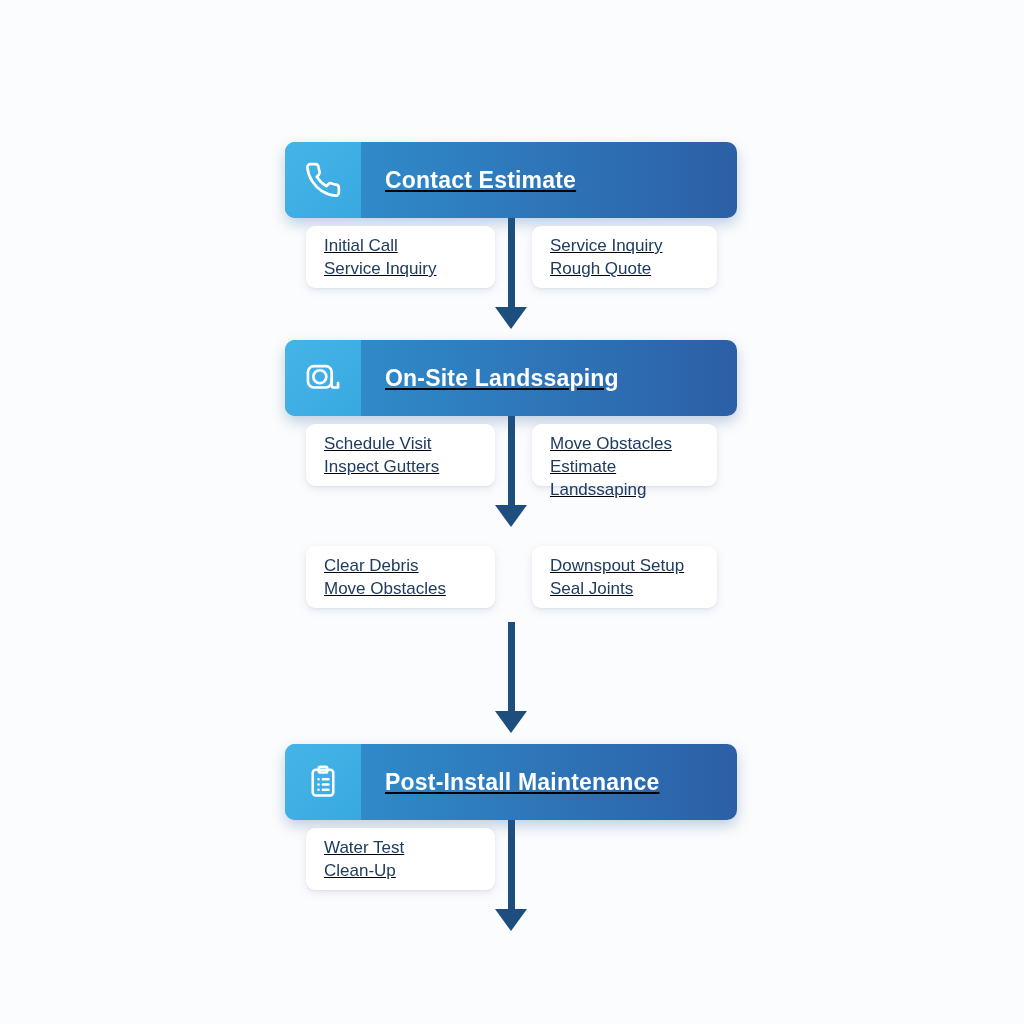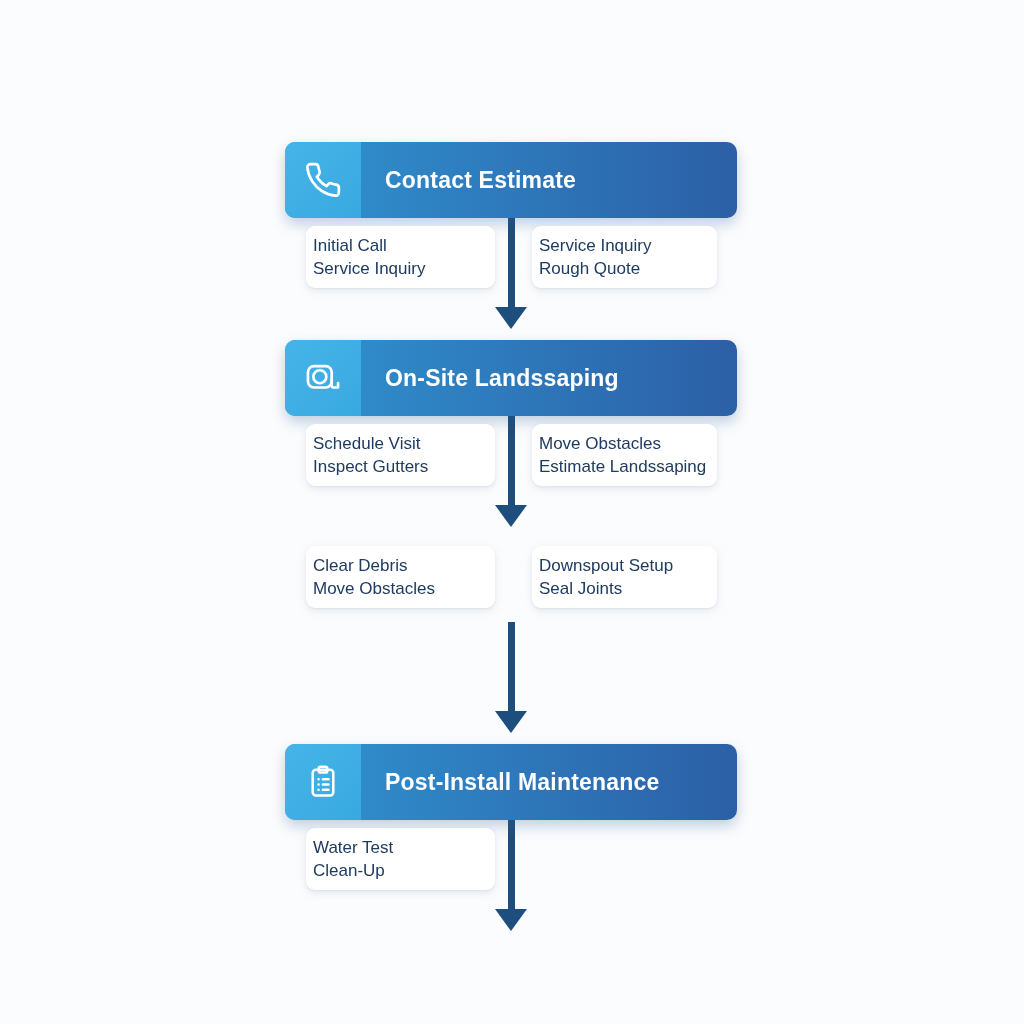--- a/index.html
+++ b/index.html
@@ -20,20 +20,21 @@
   }
   .canvas{
     position:relative;
     width:1024px;height:1024px;
     background:var(--bg);
   }
   .flow{
     position:absolute;
     left:285px; top:142px;
     width:452px;
+    text-decoration:underline;
   }
   .stage{
     position:relative;
     height:198px;
   }
   .stage.last{height:200px;}
   .stage-header{
     position:relative;
     display:flex;
     align-items:center;
@@ -63,21 +64,21 @@
     display:flex;
     margin-top:8px;
     padding-left:21px;
     z-index:2;
   }
   .card{
     background:#ffffff;
     border-radius:9px;
     box-shadow:0 3px 9px rgba(110,130,165,.16), 0 1px 2px rgba(110,130,165,.10);
     height:62px;
-    padding:8px 10px 0 7px;
+    padding:8px 10px 0 18px;
     color:var(--card-text);
     font-size:17px;
     line-height:23px;
   }
   .card.left{width:189px;}
   .card.right{width:185px;margin-left:37px;}
   .connector{
     position:absolute;
     top:76px;
     left:226px;

